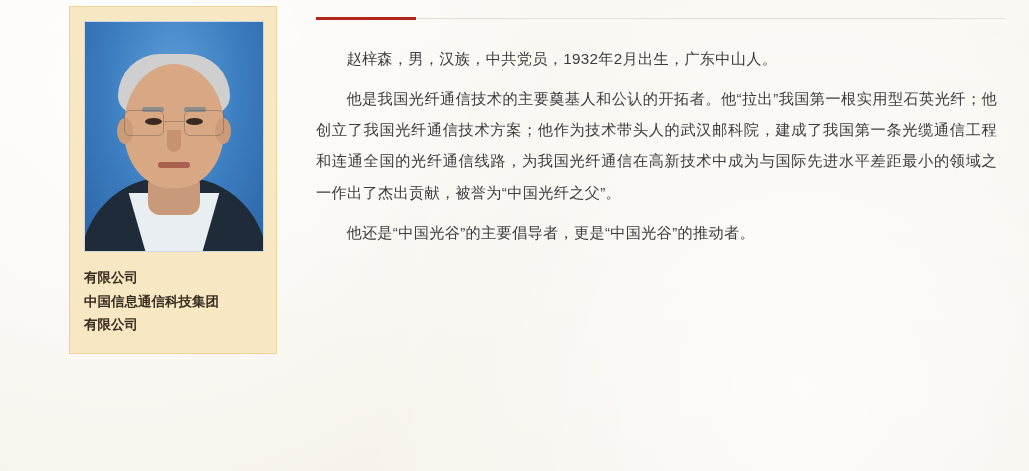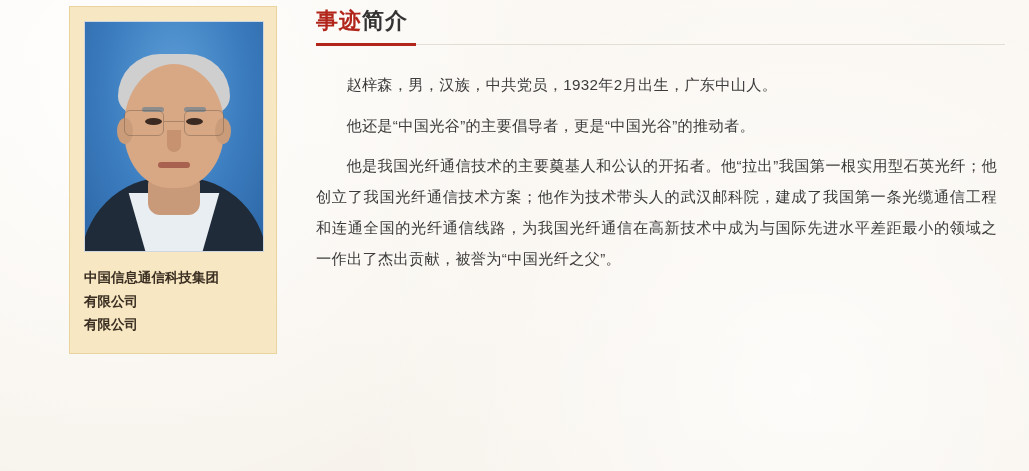--- a/index.html
+++ b/index.html
@@ -272,34 +272,31 @@
       <div class="eye-r"></div>
       <div class="glasses">
         <div class="lens left"></div>
         <div class="lens right"></div>
         <div class="bridge"></div>
       </div>
       <div class="nose"></div>
       <div class="mouth"></div>
     </div>
     <div class="card-text">
+      <div>有限公司</div>
       <div>中国信息通信科技集团</div>
-      <div>有限公司</div>
       <div>有限公司</div>
     </div>
   </aside>
 
   <section class="article">
     <header class="section-head">
-      <h1 class="section-title">
-        <span class="t1">事迹</span><span class="t2">简介</span>
-      </h1>
       <div class="head-rule"></div>
     </header>
 
     <div class="body-text">
       <p>赵梓森，男，汉族，中共党员，1932年2月出生，广东中山人。</p>
+      <p>他是我国光纤通信技术的主要奠基人和公认的开拓者。他“拉出”我国第一根实用型石英光纤；他创立了我国光纤通信技术方案；他作为技术带头人的武汉邮科院，建成了我国第一条光缆通信工程和连通全国的光纤通信线路，为我国光纤通信在高新技术中成为与国际先进水平差距最小的领域之一作出了杰出贡献，被誉为“中国光纤之父”。</p>
       <p>他还是“中国光谷”的主要倡导者，更是“中国光谷”的推动者。</p>
-      <p>他是我国光纤通信技术的主要奠基人和公认的开拓者。他“拉出”我国第一根实用型石英光纤；他创立了我国光纤通信技术方案；他作为技术带头人的武汉邮科院，建成了我国第一条光缆通信工程和连通全国的光纤通信线路，为我国光纤通信在高新技术中成为与国际先进水平差距最小的领域之一作出了杰出贡献，被誉为“中国光纤之父”。</p>
     </div>
   </section>
 
 </div>
 
 </body></html>

